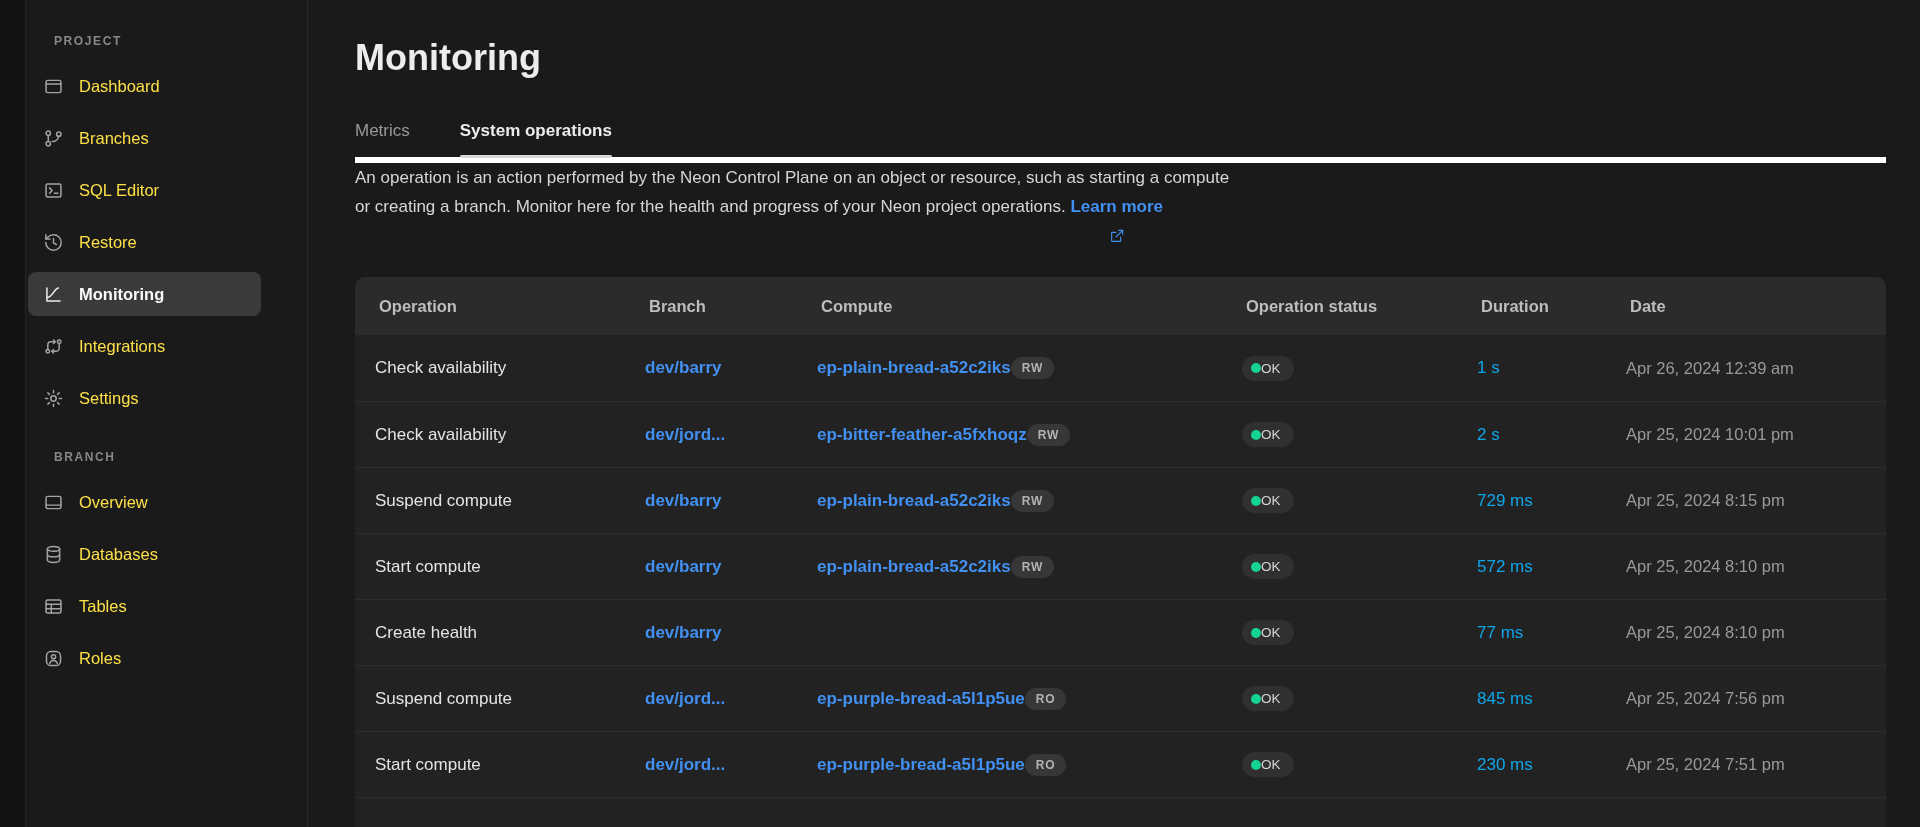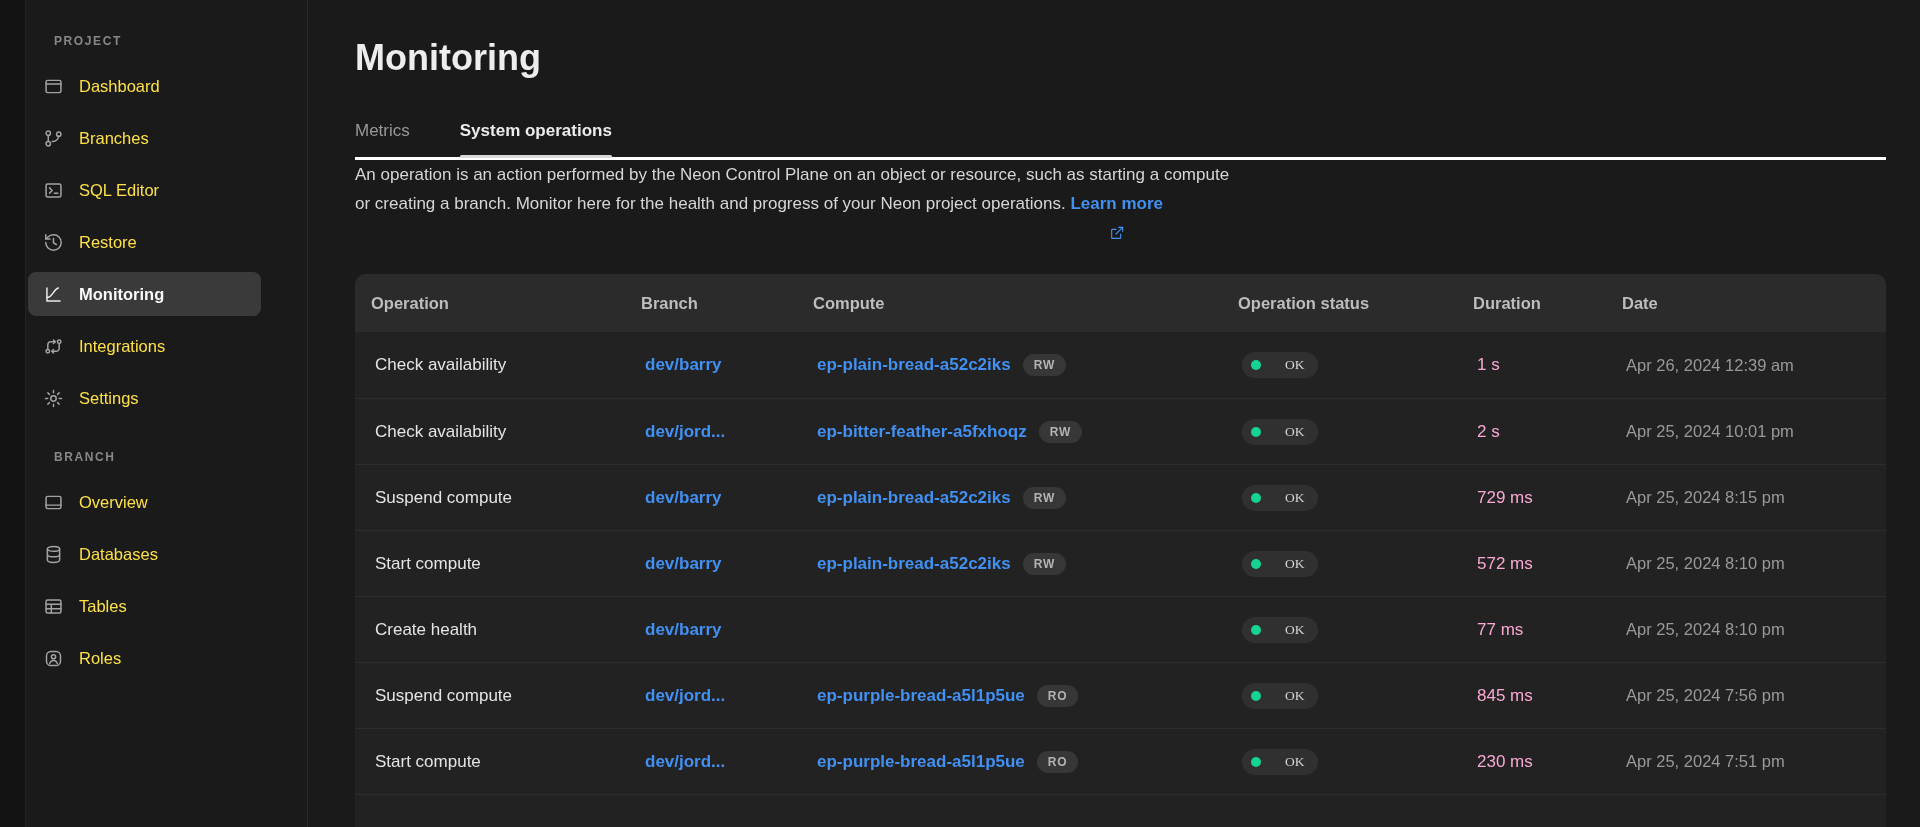--- a/index.html
+++ b/index.html
@@ -36,21 +36,21 @@
   }
   .side-item .icn { width:21px; height:21px; color:#a3a3a3; display:flex; align-items:center; }
   .side-item .icn svg { width:21px; height:21px; }
   .side-item.active { background:var(--active-item-bg); color:#fafafa; font-weight:600; }
   .side-item.active .icn { color:#ececec; }
 
   
   .main { flex:1 1 auto; height:100%; padding:36px 34px 0 47px; }
   h1.page-title { font-size:36px; font-weight:700; color:#ededed; line-height:44px; }
 
-  .tabs { display:flex; gap:50px; margin-top:40px; border-bottom:3px solid #ffffff; }
+  .tabs { display:flex; gap:50px; margin-top:40px; border-bottom:6px solid #ffffff; }
   .tab {
     font-size:17px; line-height:21px; padding-bottom:16px;
     color:#989898; cursor:pointer; position:relative;
   }
   .tab.active { color:#ececec; font-weight:600; }
   .tab.active::after {
     content:""; position:absolute; left:0; right:0; bottom:-1px;
     height:3px; background:#d9d9d9; border-radius:2px;
   }
 
@@ -59,46 +59,46 @@
     color:var(--link); font-weight:700; text-decoration:none;
     display:inline-flex; align-items:center; gap:5px; cursor:pointer;flex-direction:column;
   }
   .learn-more .icn { width:16px; height:16px; display:inline-flex; position:relative; top:2px; }
   .learn-more .icn svg { width:16px; height:16px; }
 
   
   .card { margin-top:35px; border-radius:10px 10px 0 0; overflow:hidden; }
   .thead {
     display:grid; grid-template-columns:270px 172px 425px 235px 149px 1fr;
-    align-items:center; height:58px; background:#2b2b2b; padding-left:16px;
+    align-items:center; height:58px; background:#2b2b2b; padding-left:24px;
   }
   .thead .th { font-size:16.5px; font-weight:600; color:#bdbdbd; padding-right:10px; }
   .tbody { background:#222222; }
   .trow {
     display:grid; grid-template-columns:270px 172px 425px 235px 149px 1fr;
     align-items:center; height:66px; padding-left:20px;
     border-top:1px solid #2d2d2d; background:#222222;
   }
   .trow:first-child { border-top:none; }
   .trow .td { padding-right:10px; font-size:17px; }
   .td.op { color:#e4e4e4; }
   .td a.blue-link { color:var(--link); font-weight:700; text-decoration:none; cursor:pointer; }
-  .td.compute { display:flex; align-items:center; gap:12px; }
+  .td.compute { display:flex; align-items:center; }
   .badge-rw {
     display:inline-flex; align-items:center; justify-content:center;
     background:#373737; color:#b3b3b3; font-size:12px; font-weight:600;
     letter-spacing:0.8px; border-radius:999px; padding:4px 11px;
   }
   .badge-ok {
-    display:inline-flex; align-items:center; gap:24px;
+    display:inline-flex; align-items:center; gap:0;
     background:#303030; border-radius:999px; padding:5px 13px 5px 9px;
-    font-size:13.5px; color:#d6d6d6;font-family:Liberation Serif, serif;
+    font-size:13.5px; color:#d6d6d6;
   }
   .badge-ok .dot { width:10px; height:10px; border-radius:50%; background:var(--ok-dot); }
-  .td.duration { color:#f9a8d4; }
+  .td.duration { color:#0ea5e9; }
   .td.date { color:#999999; font-size:16.5px; }
   .trow.stub { height:60px; }
 </style>
 </head>
 <body style="--link: #4190f2; --ok-dot: #15d391; --active-item-bg: #3a3a3a;">
 
 <div class="rail"></div>
 
 <nav class="sidebar" id="sidebar">
   <div class="side-section">

